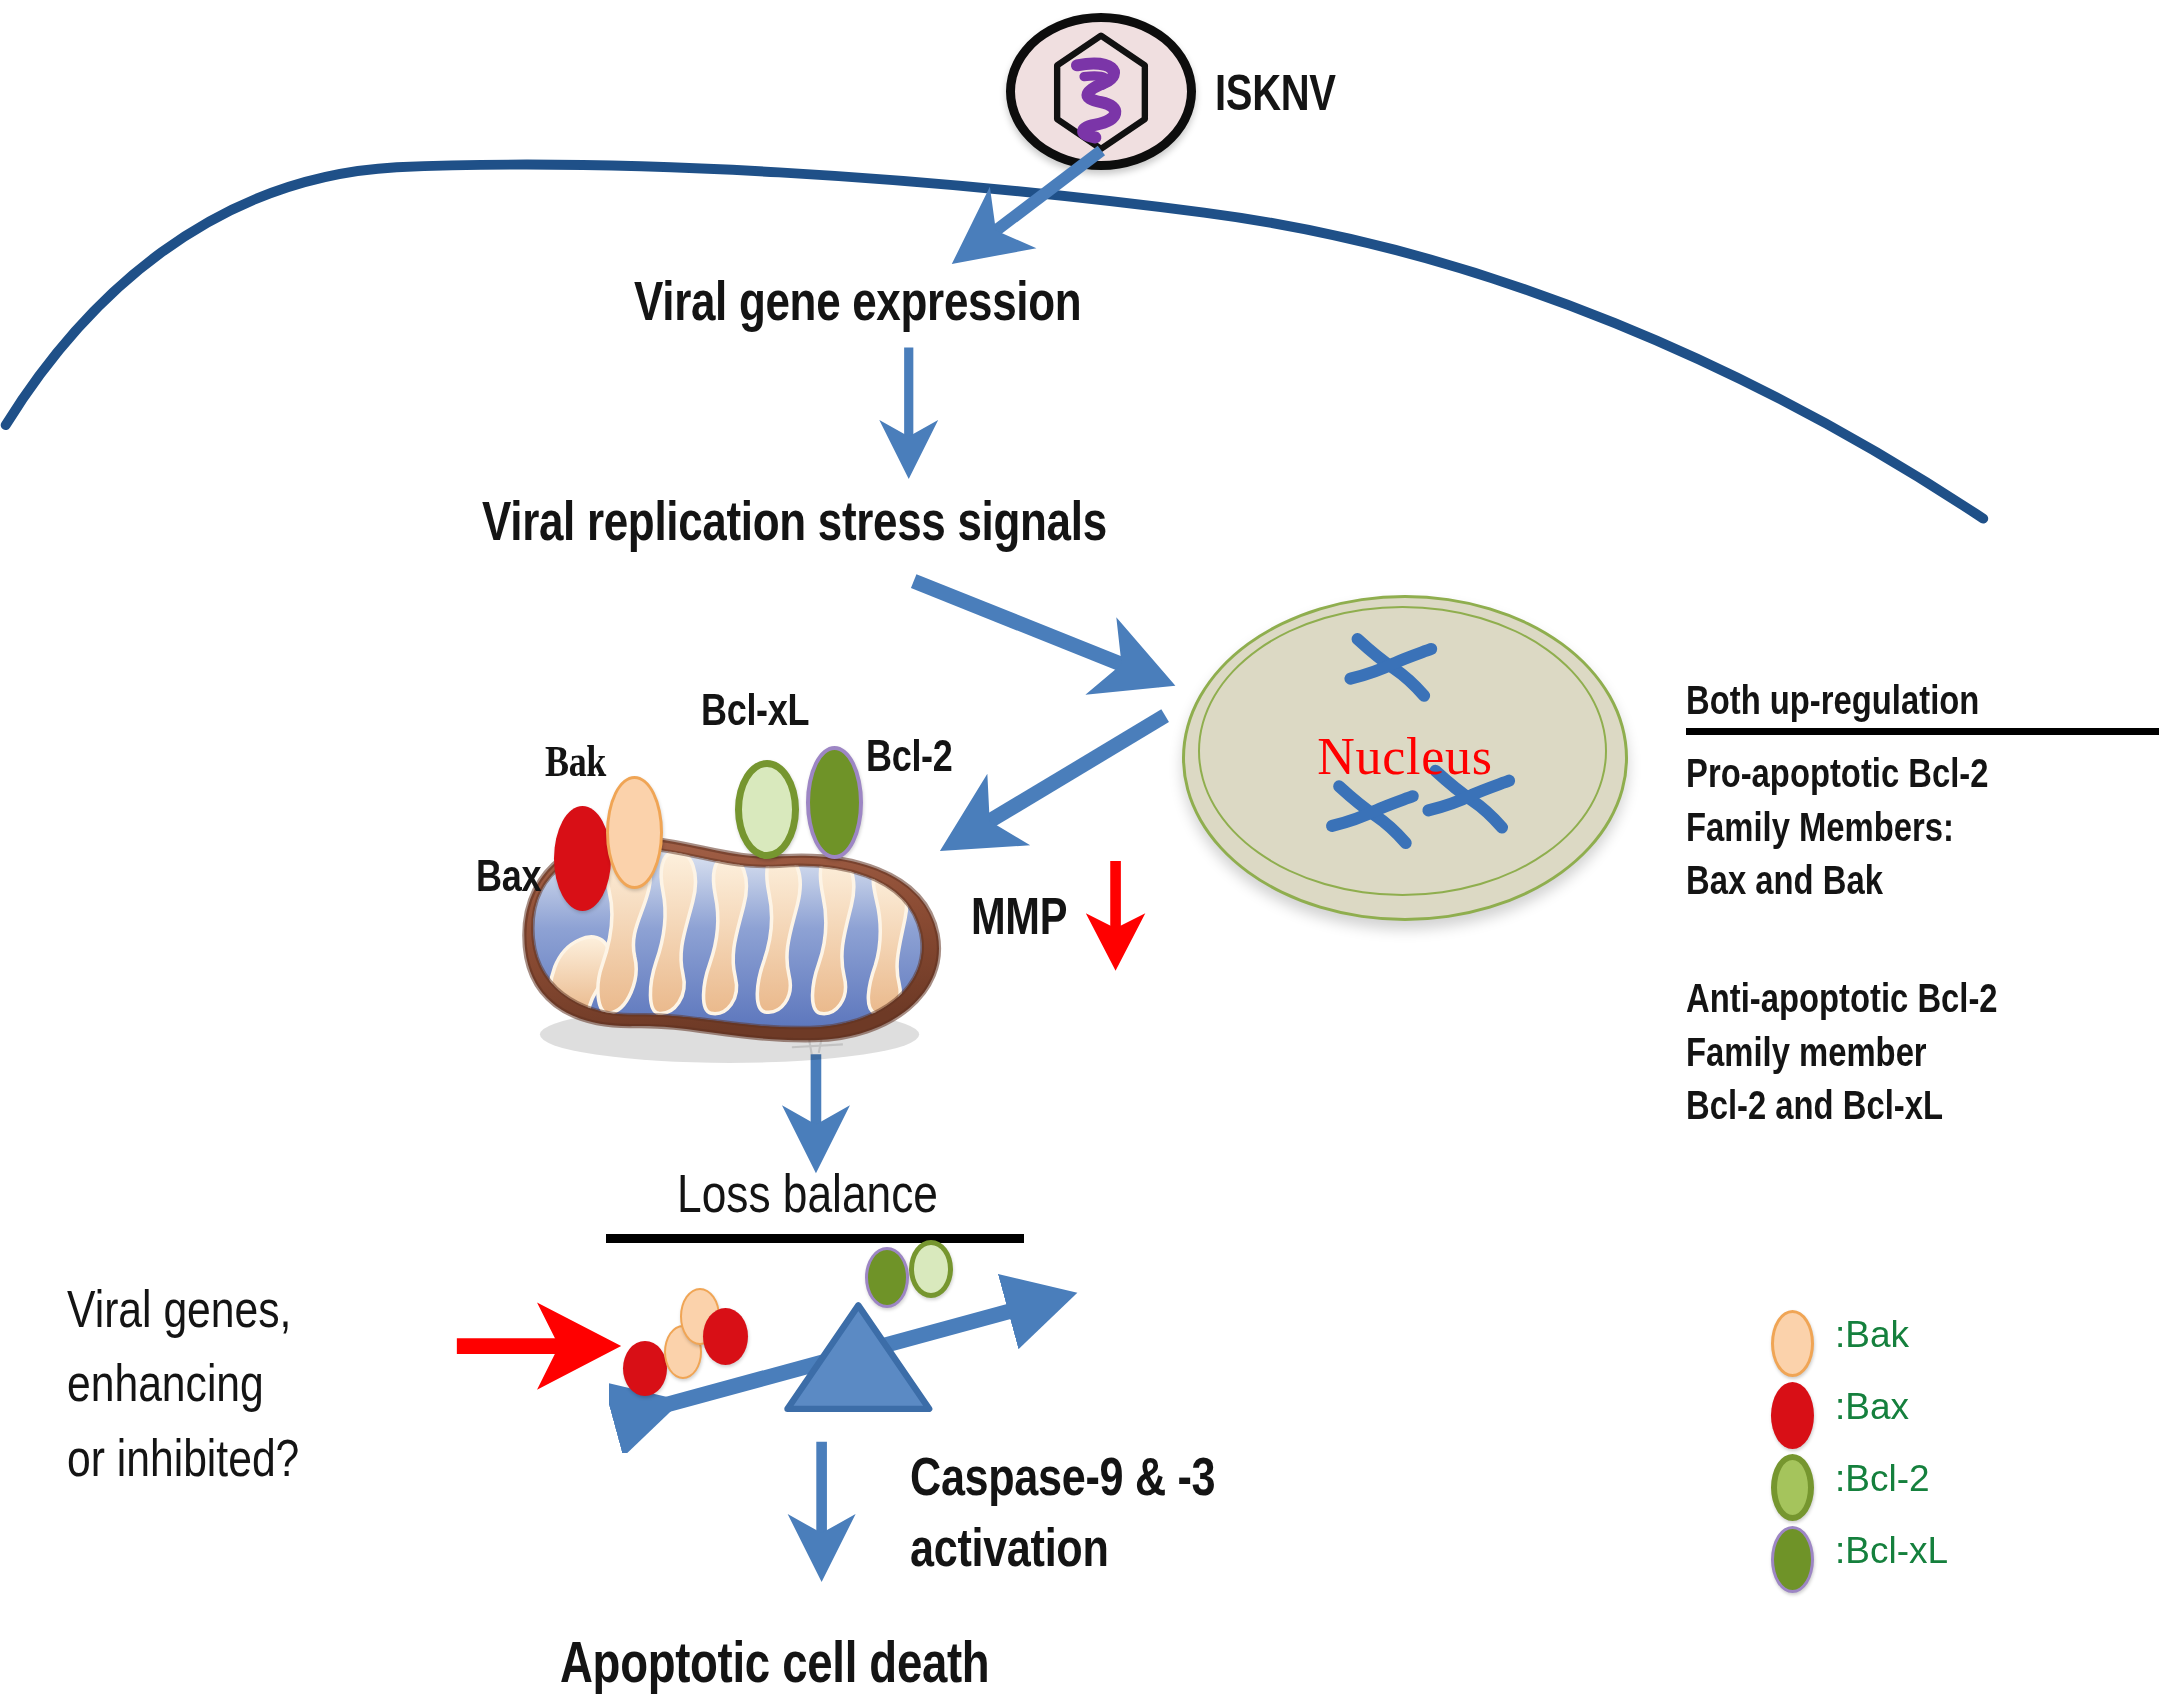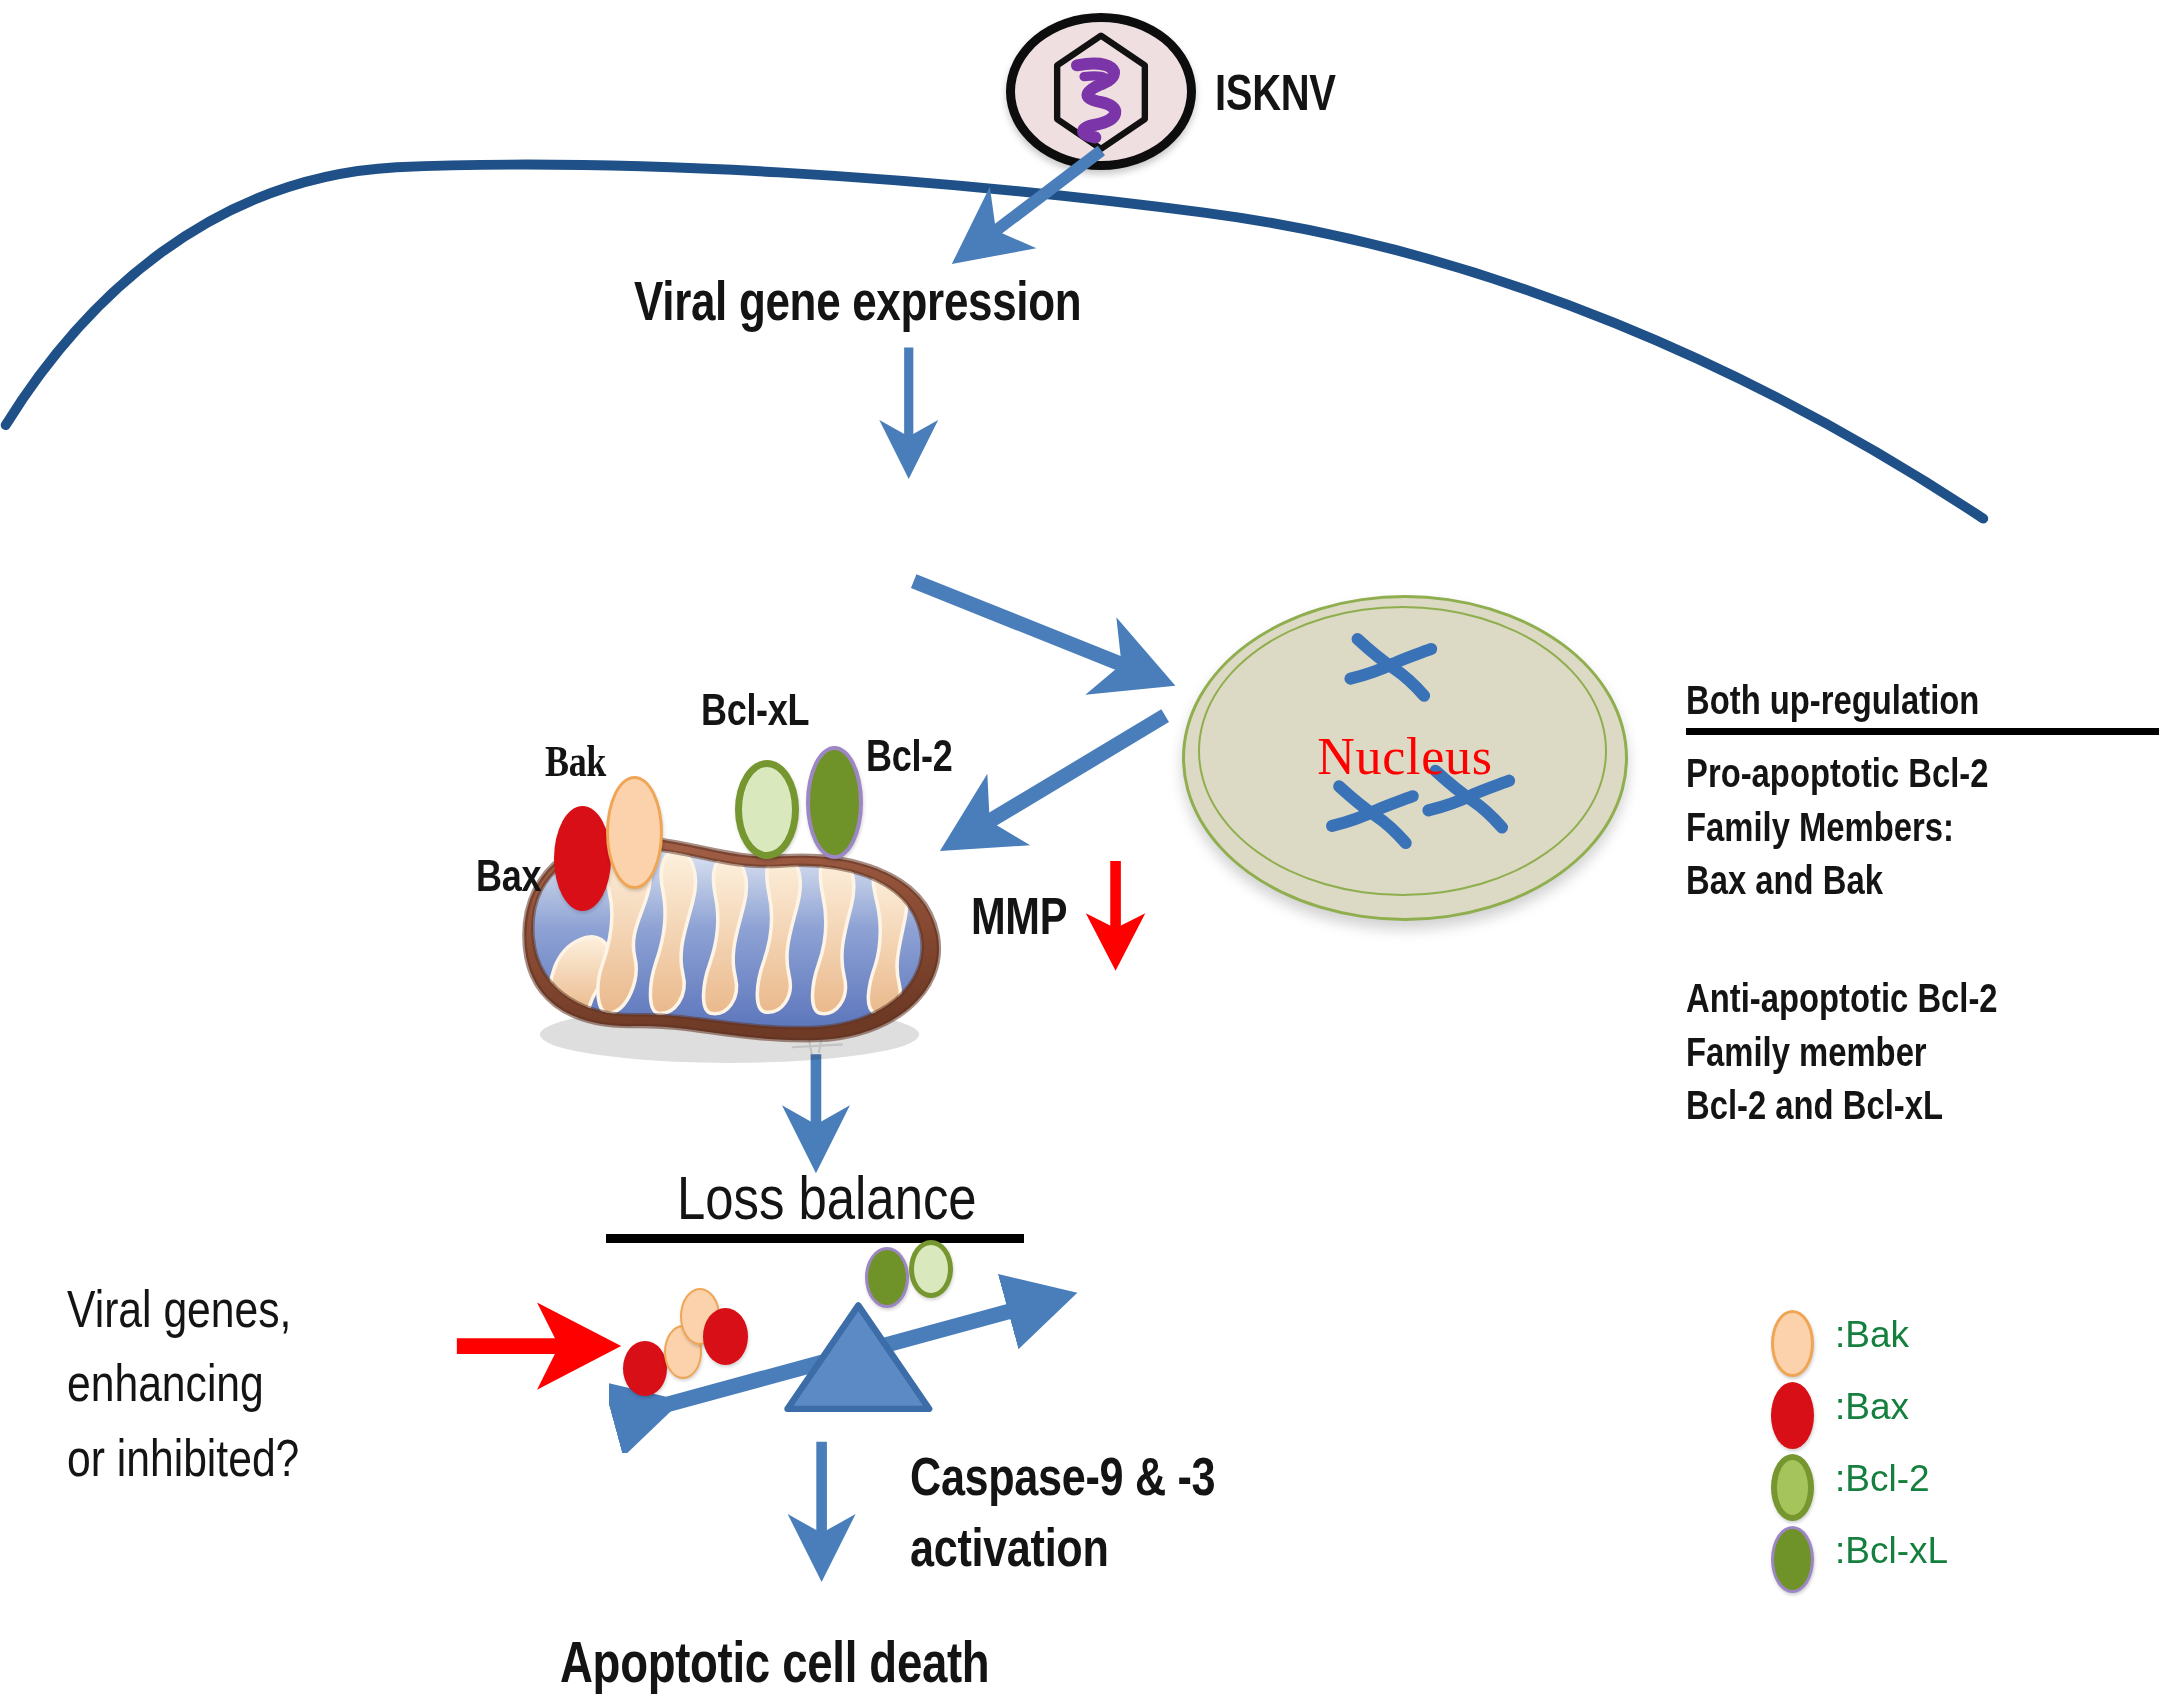--- a/index.html
+++ b/index.html
@@ -171,26 +171,29 @@
       <line x1="1118" y1="1478" x2="1190" y2="1474" stroke="#9b9b9b" stroke-width="3"></line>
       <line x1="1138" y1="1442" x2="1146" y2="1488" stroke="#9b9b9b" stroke-width="3"></line>
       <line x1="1164" y1="1444" x2="1156" y2="1486" stroke="#9b9b9b" stroke-width="3"></line>
     </g>
   </svg>
 
   <div class="abs t-bold" style="left:634px;top:269px;font-size:55px;">
     <span class="cond">Viral gene expression</span>
   </div>
 
+  <div class="abs t-bold" style="left:482px;top:489px;font-size:55px;">
+    <span class="cond">Viral replication stress signals</span>
+  </div>
 
   <div class="abs t-bold" style="left:971px;top:886px;font-size:52px;">
     <span class="cond">MMP</span>
   </div>
 
-  <div class="abs t-reg" style="left:677px;top:1162px;font-size:62px;">
+  <div class="abs t-reg" style="left:677px;top:1162px;font-size:54px;">
     <span class="cond-reg">Loss balance</span>
   </div>
   <div class="abs ul-black" style="left:606px;top:1234px;width:418px;height:8.5px;"></div>
 
   <div class="abs t-bold" style="left:910px;top:1445px;font-size:54px;">
     <span class="cond">Caspase-9 &amp; -3</span>
   </div>
   <div class="abs t-bold" style="left:910px;top:1516px;font-size:54px;">
     <span class="cond">activation</span>
   </div>

